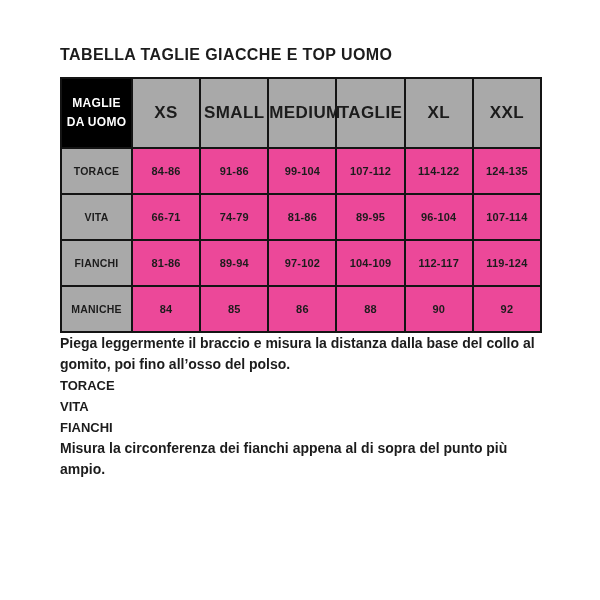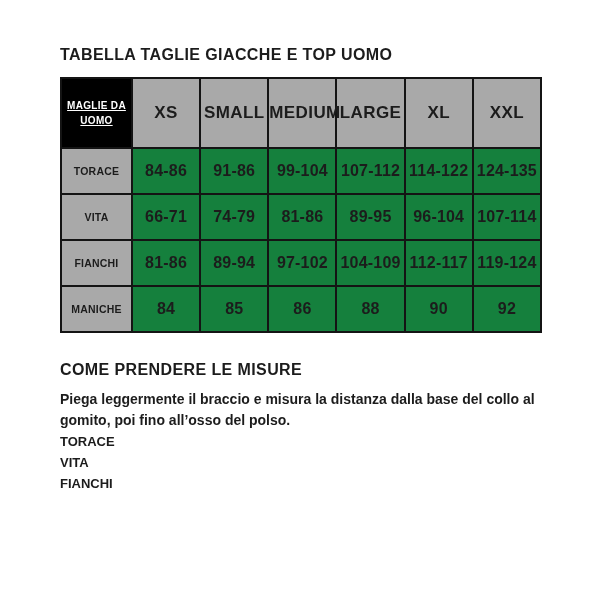--- a/index.html
+++ b/index.html
@@ -33,39 +33,38 @@
     vertical-align: middle;
     font-weight: bold;
     padding: 0;
   }
   .size-table col.label-col { width: 71px; }
   .size-table tr.header-row th { height: 70px; }
   .size-table tr.data-row td, .size-table tr.data-row th { height: 46px; }
   .corner-cell {
     background: #000000;
     color: #ffffff;
-    font-size: 10px;
+    font-size: 12px;
     line-height: 1.55;
     letter-spacing: 0.3px;
     padding: 0 6px;
-    text-decoration: underline;
   }
   .col-header {
     background: #a9a9a9;
     font-size: 17px;
     letter-spacing: 0.4px;
   }
   .row-label {
     background: #a9a9a9;
     font-size: 10.5px;
     letter-spacing: 0.2px;
   }
   .value-cell {
-    background: #15803d;
-    font-size: 16px;
+    background: #ec4899;
+    font-size: 11px;
     letter-spacing: 0.2px;
   }
   .section-title {
     font-size: 16px;
     font-weight: bold;
     letter-spacing: 0.4px;
     margin: 28px 0 10px 0;
   }
   .instruction-label {
     font-size: 13px;
@@ -97,21 +96,21 @@
         <col>
         <col>
         <col>
     </colgroup>
     <tbody>
         <tr class="header-row">
       <th class="corner-cell">MAGLIE DA UOMO</th>
       <th class="col-header">XS</th>
       <th class="col-header">SMALL</th>
       <th class="col-header">MEDIUM</th>
-      <th class="col-header">LARGE</th>
+      <th class="col-header">TAGLIE</th>
       <th class="col-header">XL</th>
       <th class="col-header">XXL</th>
     </tr>
     <tr class="data-row">
       <th class="row-label">TORACE</th>
       <td class="value-cell">84-86</td>
       <td class="value-cell">91-86</td>
       <td class="value-cell">99-104</td>
       <td class="value-cell">107-112</td>
       <td class="value-cell">114-122</td>
@@ -140,30 +139,30 @@
       <td class="value-cell">84</td>
       <td class="value-cell">85</td>
       <td class="value-cell">86</td>
       <td class="value-cell">88</td>
       <td class="value-cell">90</td>
       <td class="value-cell">92</td>
     </tr>
   </tbody>
     </table>
 
-  <h2 class="section-title">COME PRENDERE LE MISURE</h2>
 
   <div>
     <div>
       <p class="instruction-text">Piega leggermente il braccio e misura la distanza dalla base del collo al gomito, poi fino all’osso del polso.</p>
     </div>
     <div>
       <p class="instruction-label">TORACE</p>
     </div>
     <div>
       <p class="instruction-label">VITA</p>
     </div>
     <div>
       <p class="instruction-label">FIANCHI</p>
+      <p class="instruction-text">Misura la circonferenza dei fianchi appena al di sopra del punto più ampio.</p>
     </div>
   </div>
 
 </div>
 
 </body></html>

